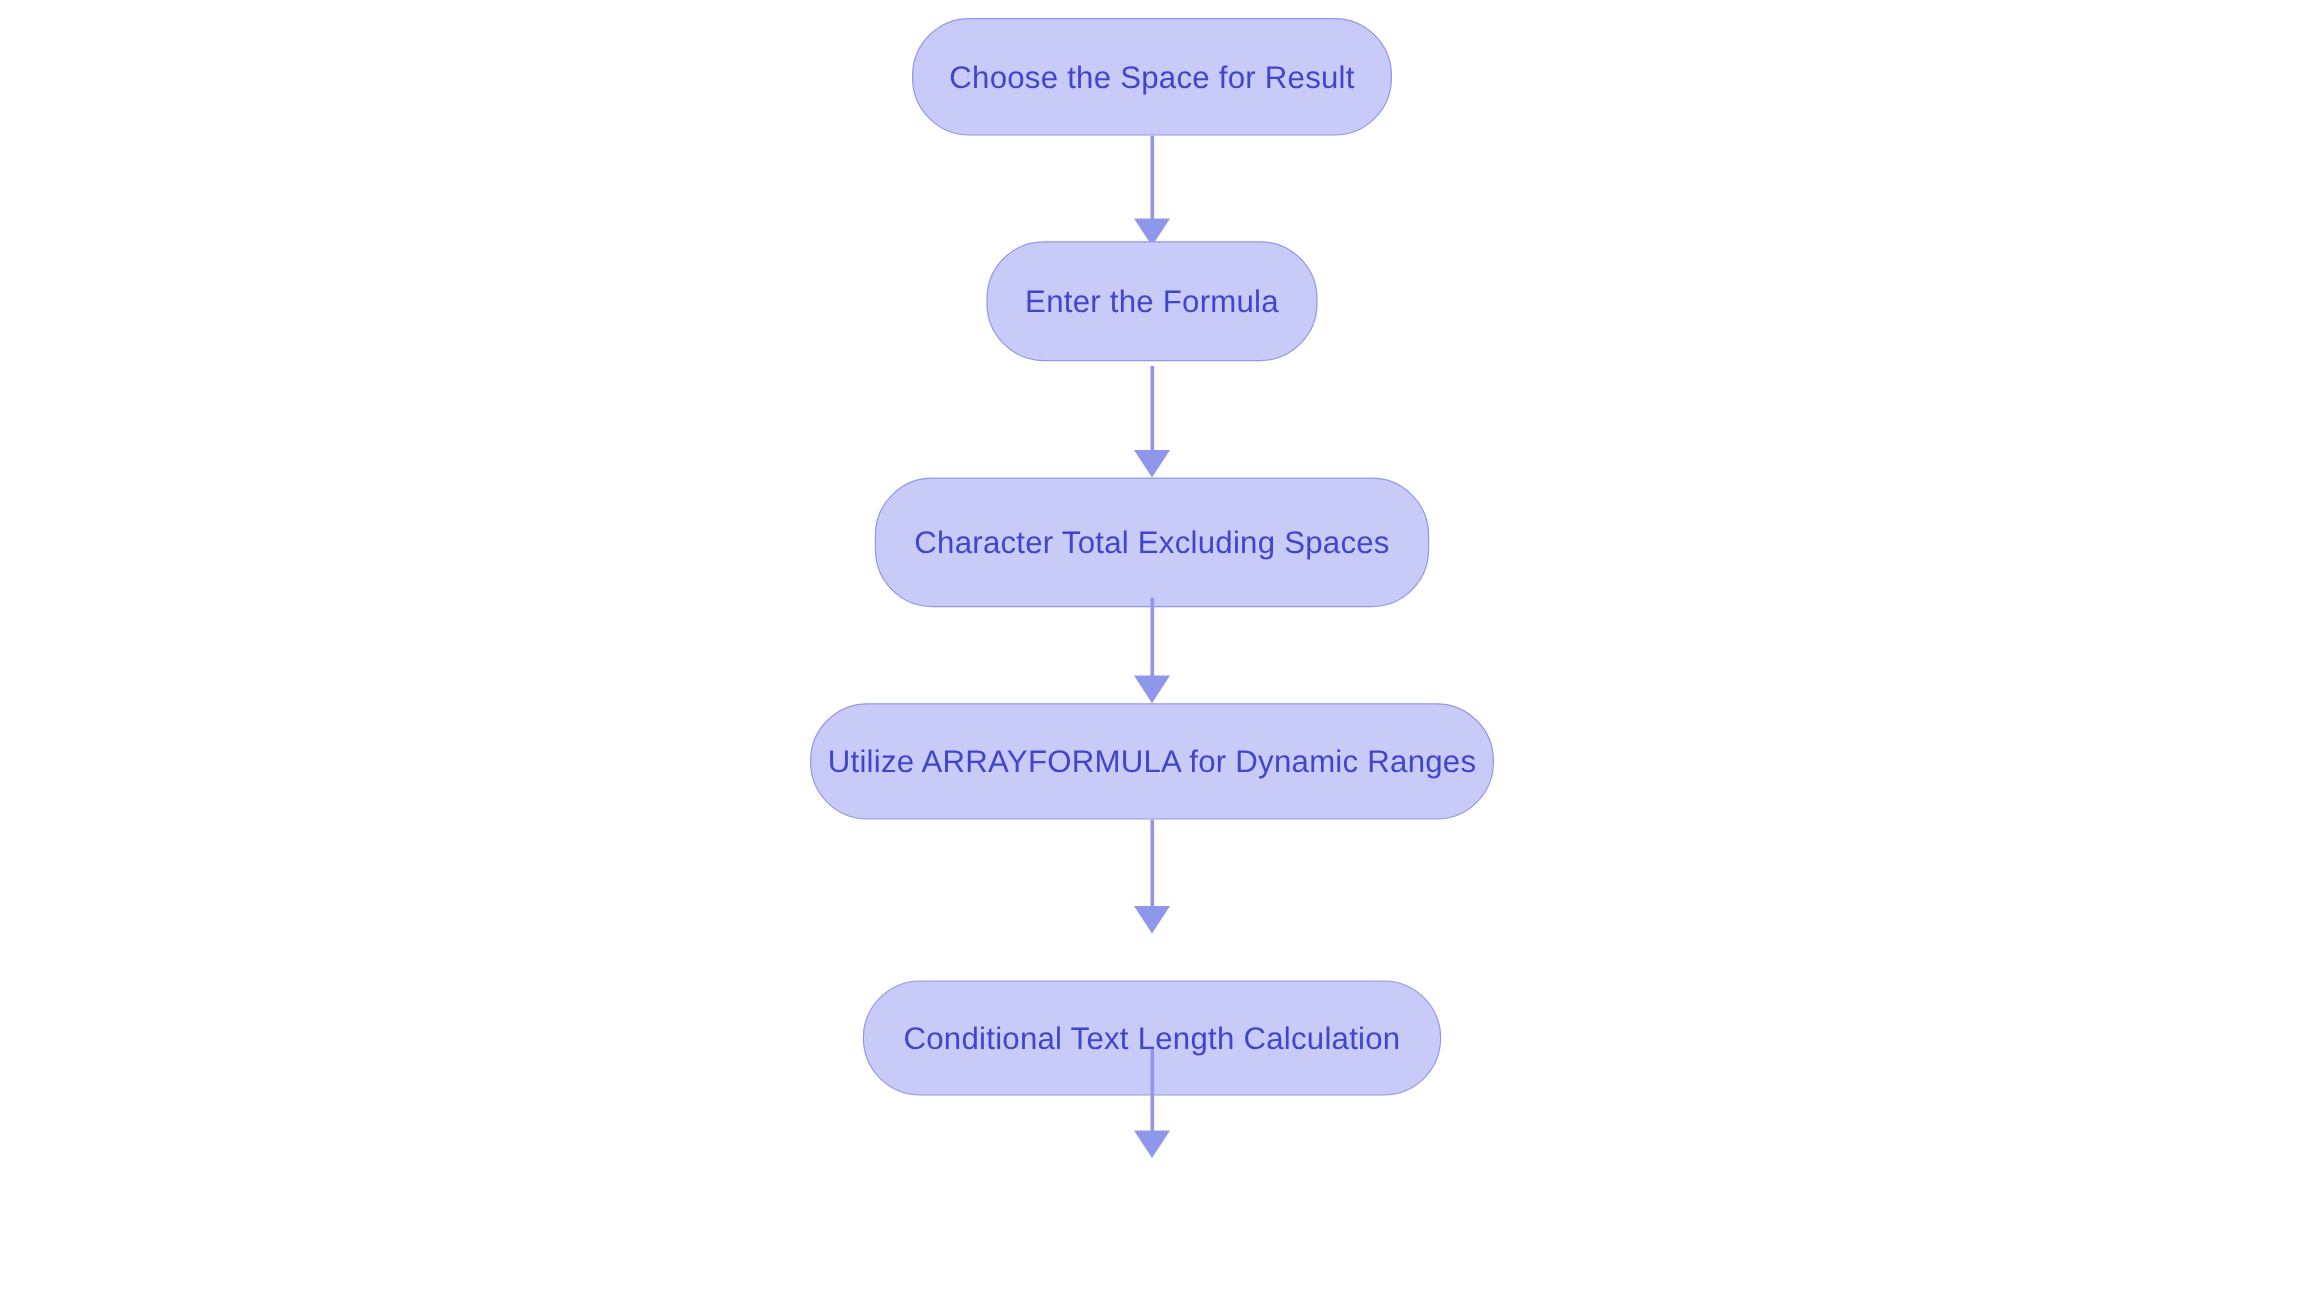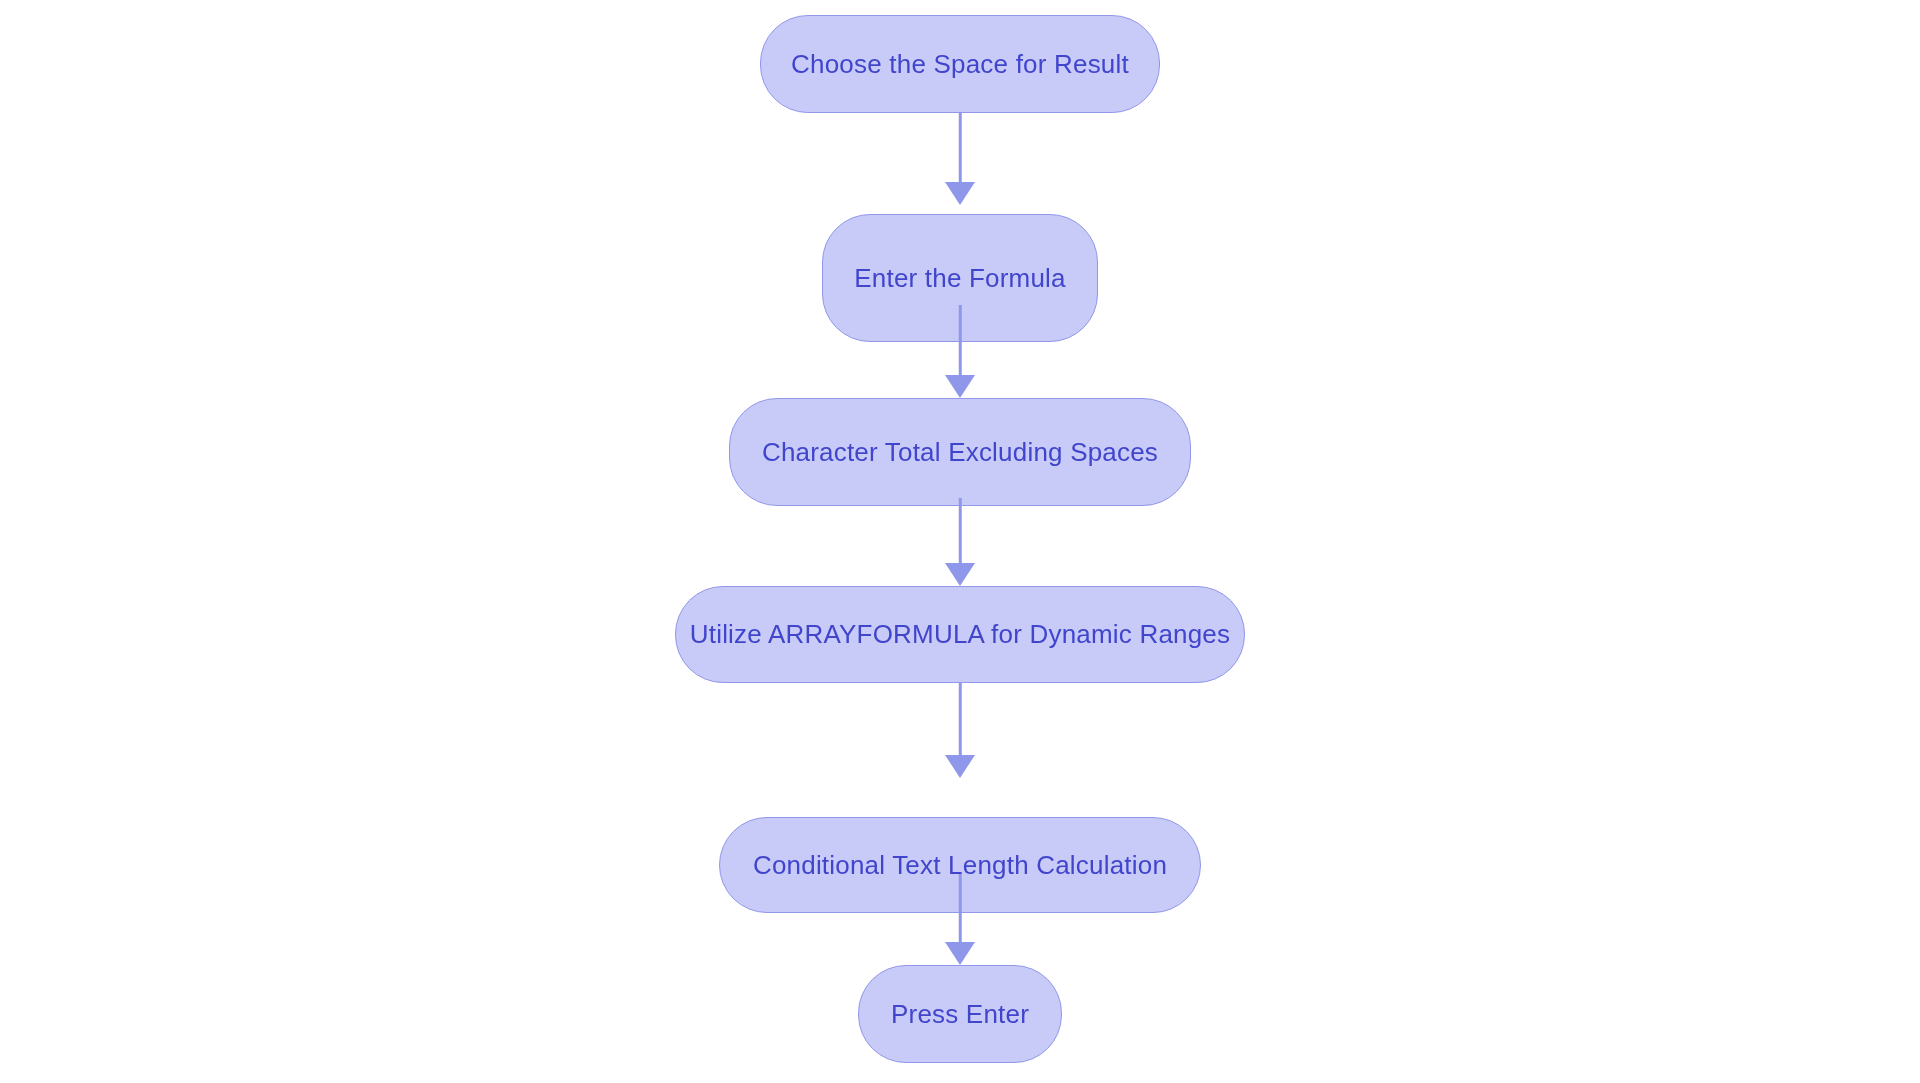--- a/index.html
+++ b/index.html
@@ -32,21 +32,21 @@
     background: var(--node-fill);
     border: 1.5px solid var(--node-border);
     border-radius: 48px;
     color: var(--node-text);
     font-size: 26px;
     letter-spacing: 0.2px;
     text-align: center;
     white-space: nowrap;
   }
   .n1 { top: 15px;  width: 400px; height: 98px;  }
-  .n2 { top: 214px; width: 276px; height: 128px; }
+  .n2 { top: 201px; width: 276px; height: 100px; }
   .n3 { top: 398px; width: 462px; height: 108px; }
   .n4 { top: 586px; width: 570px; height: 97px;  }
   .n5 { top: 778px; width: 482px; height: 96px; margin-top: 39px;  }
   .n6 { top: 965px; width: 204px; height: 98px;  }
 
   .arrow {
     position: absolute;
     left: 50%;
     transform: translateX(-50%);
     width: 32px;
@@ -119,17 +119,14 @@
 
   <div class="node n5">
     <span>Conditional Text Length Calculation</span>
   </div>
 
   <div class="arrow a5">
     <div class="shaft"></div>
     <div class="head"></div>
   </div>
 
-  <div class="node n6">
-    <span>Press Enter</span>
-  </div>
 
 </div>
 
 </body></html>

